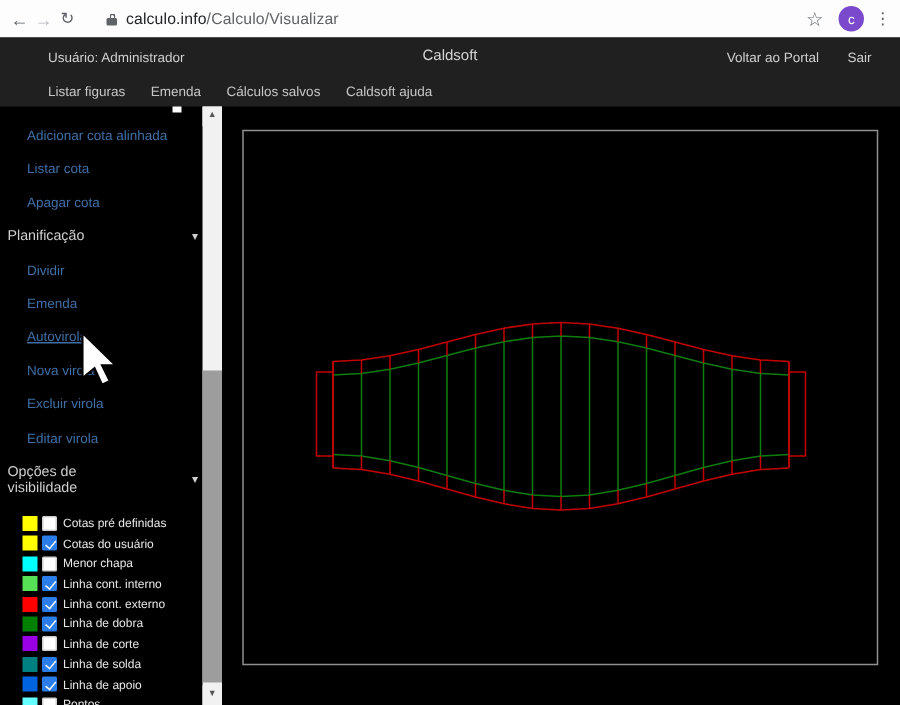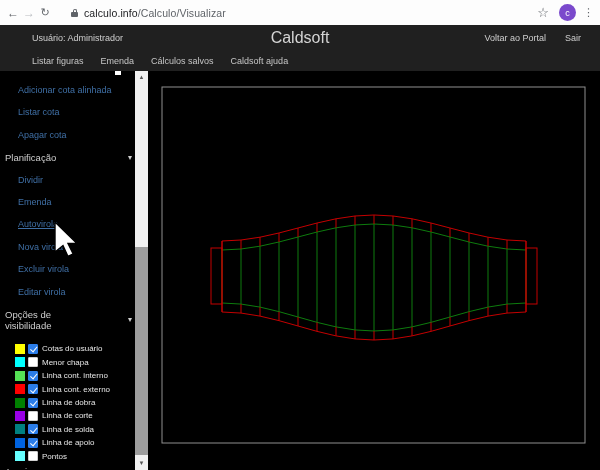--- a/index.html
+++ b/index.html
@@ -24,21 +24,21 @@
   .chrome .right { margin-left:auto; display:flex; align-items:center; }
   .star { font-size:13px; color:#5f6368; margin-right:10px; }
   .avatar { width:17px; height:17px; border-radius:50%; color:#fff; font-size:9px;
             display:flex; align-items:center; justify-content:center; margin-right:7px; }
   .kebab { font-size:11px; color:#5f6368; margin-right:6px; }
 
   
   .band { position:absolute; left:0; top:25px; width:600px; height:54px; background:#202020; }
   .band-row1 { position:relative; height:25px; display:flex; align-items:center; }
   .user-label { margin-left:32px; font-size:9px; color:#cfcfcf; }
-  .brand { position:absolute; left:0; right:0; text-align:center; font-size:16px; color:#d4d4d4; }
+  .brand { position:absolute; left:0; right:0; text-align:center; font-size:10px; color:#d4d4d4; }
   .band-right { margin-left:auto; display:flex; gap:19px; margin-right:19px; }
   .band-link { font-size:9px; color:#cfcfcf; cursor:pointer; position:relative; z-index:2; }
   .band-row2 { height:21px; display:flex; align-items:center; gap:17px; padding-left:32px; }
   .nav-item { font-size:9px; color:#c6c6c6; cursor:pointer; }
 
   
   .sidebar { position:absolute; left:0; top:71px; width:150px; height:326px; background:#000; }
   .side-content { padding-top:14px; }
   .s-link { display:block; font-size:9px; line-height:10px; margin:0 0 12.4px 18px;
             color:#3f6fa5; text-decoration:none; cursor:pointer; }
@@ -121,20 +121,25 @@
         </div>
         <span class="s-link">Dividir</span>
         <span class="s-link">Emenda</span>
         <span class="s-link active">Autovirola</span>
         <span class="s-link">Nova virola</span>
         <span class="s-link">Excluir virola</span>
         <span class="s-link">Editar virola</span>
         <div class="s-header">
           <span>Opções de visibilidade</span>
           <span class="caret">▾</span>
+        </div>
+        <div class="opt-row">
+          <span class="swatch" style="background: rgb(255, 255, 0);"></span>
+          <span class="cbx"></span>
+          <span class="opt-label">Cotas pré definidas</span>
         </div>
         <div class="opt-row">
           <span class="swatch" style="background: rgb(255, 255, 0);"></span>
           <span class="cbx checked"></span>
           <span class="opt-label">Cotas do usuário</span>
         </div>
         <div class="opt-row">
           <span class="swatch" style="background: rgb(0, 255, 255);"></span>
           <span class="cbx"></span>
           <span class="opt-label">Menor chapa</span>

